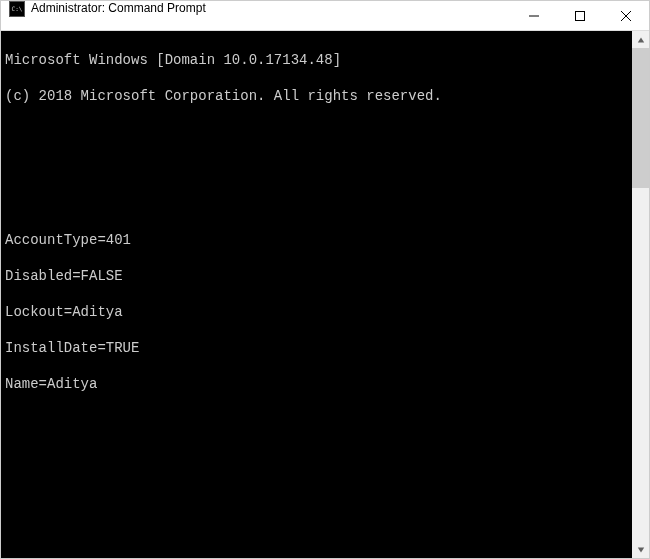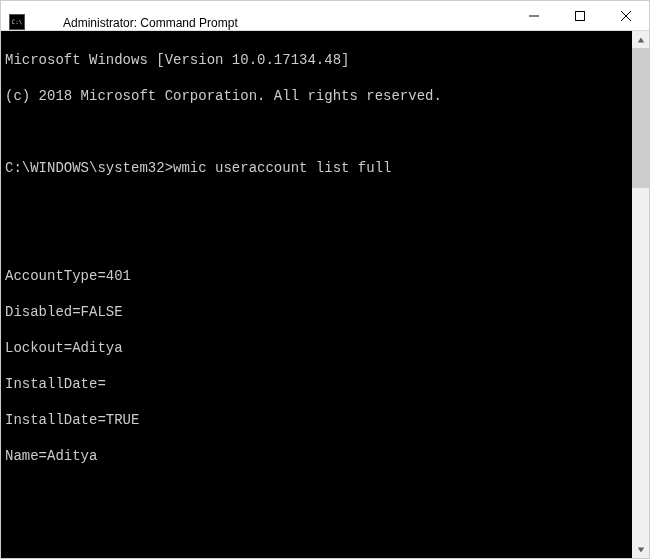--- a/index.html
+++ b/index.html
@@ -8,23 +8,22 @@
       height: 559px;
       background: #fff;
       font-family: 'Segoe UI', Tahoma, sans-serif;
       overflow: hidden;
       border: 1px solid #ccc;
     }
     .titlebar {
       height: 30px;
       background: #fff;
       display: flex;
-      align-items: flex-end;
+      align-items: flex-start;
       border-bottom: 1px solid #ddd;
-      gap: 32px;
     }
     .titlebar-icon {
       width: 16px;
       height: 16px;
       margin-left: 8px;
       background: #000;
       border: 1px solid #555;
       position: relative;
       display: flex;
       align-items: center;
@@ -125,30 +124,28 @@
       <svg viewBox="0 0 10 10">
           <line x1="0" y1="0" x2="10" y2="10"></line>
           <line x1="10" y1="0" x2="0" y2="10"></line>
         </svg>
     </div>
   </div>
 </div>
 
 <div class="client">
   <div class="terminal">
-<div class="line">Microsoft Windows [Version 10.0.17134.48]</div>
+<div class="line">Microsoft Windows [Domain 10.0.17134.48]</div>
 <div class="line">(c) 2018 Microsoft Corporation. All rights reserved.</div>
 <div class="line"></div>
-<div class="line prompt"><span class="path">C:\WINDOWS\system32&gt;</span><span>wmic useraccount list full</span></div>
 <div class="line"></div>
 <div class="line"></div>
 <div class="line">AccountType=401</div>
 <div class="line">Disabled=FALSE</div>
 <div class="line">Lockout=Aditya</div>
-<div class="line">InstallDate=</div>
 <div class="line">InstallDate=TRUE</div>
 <div class="line">Name=Aditya</div>
 
 
 
 
 
 
 
 

